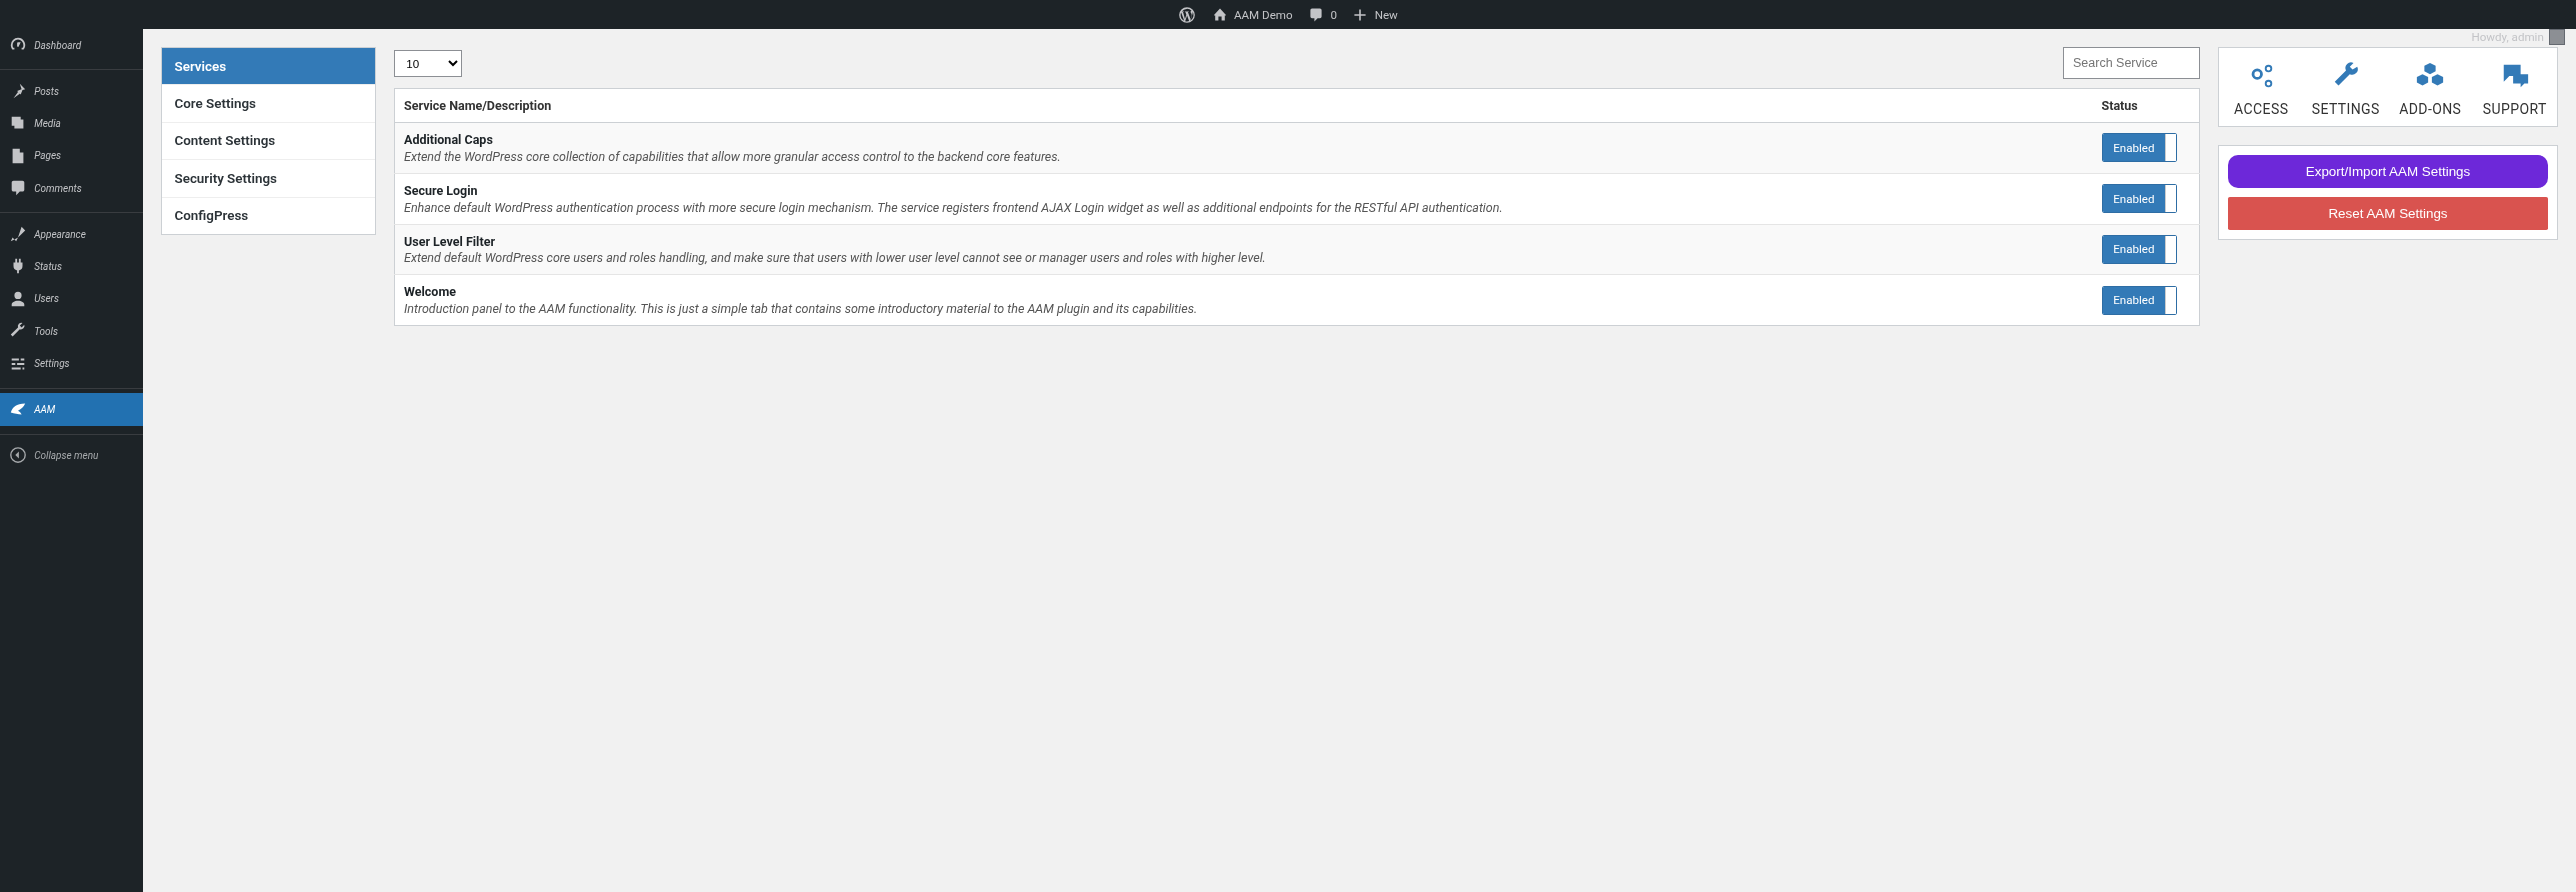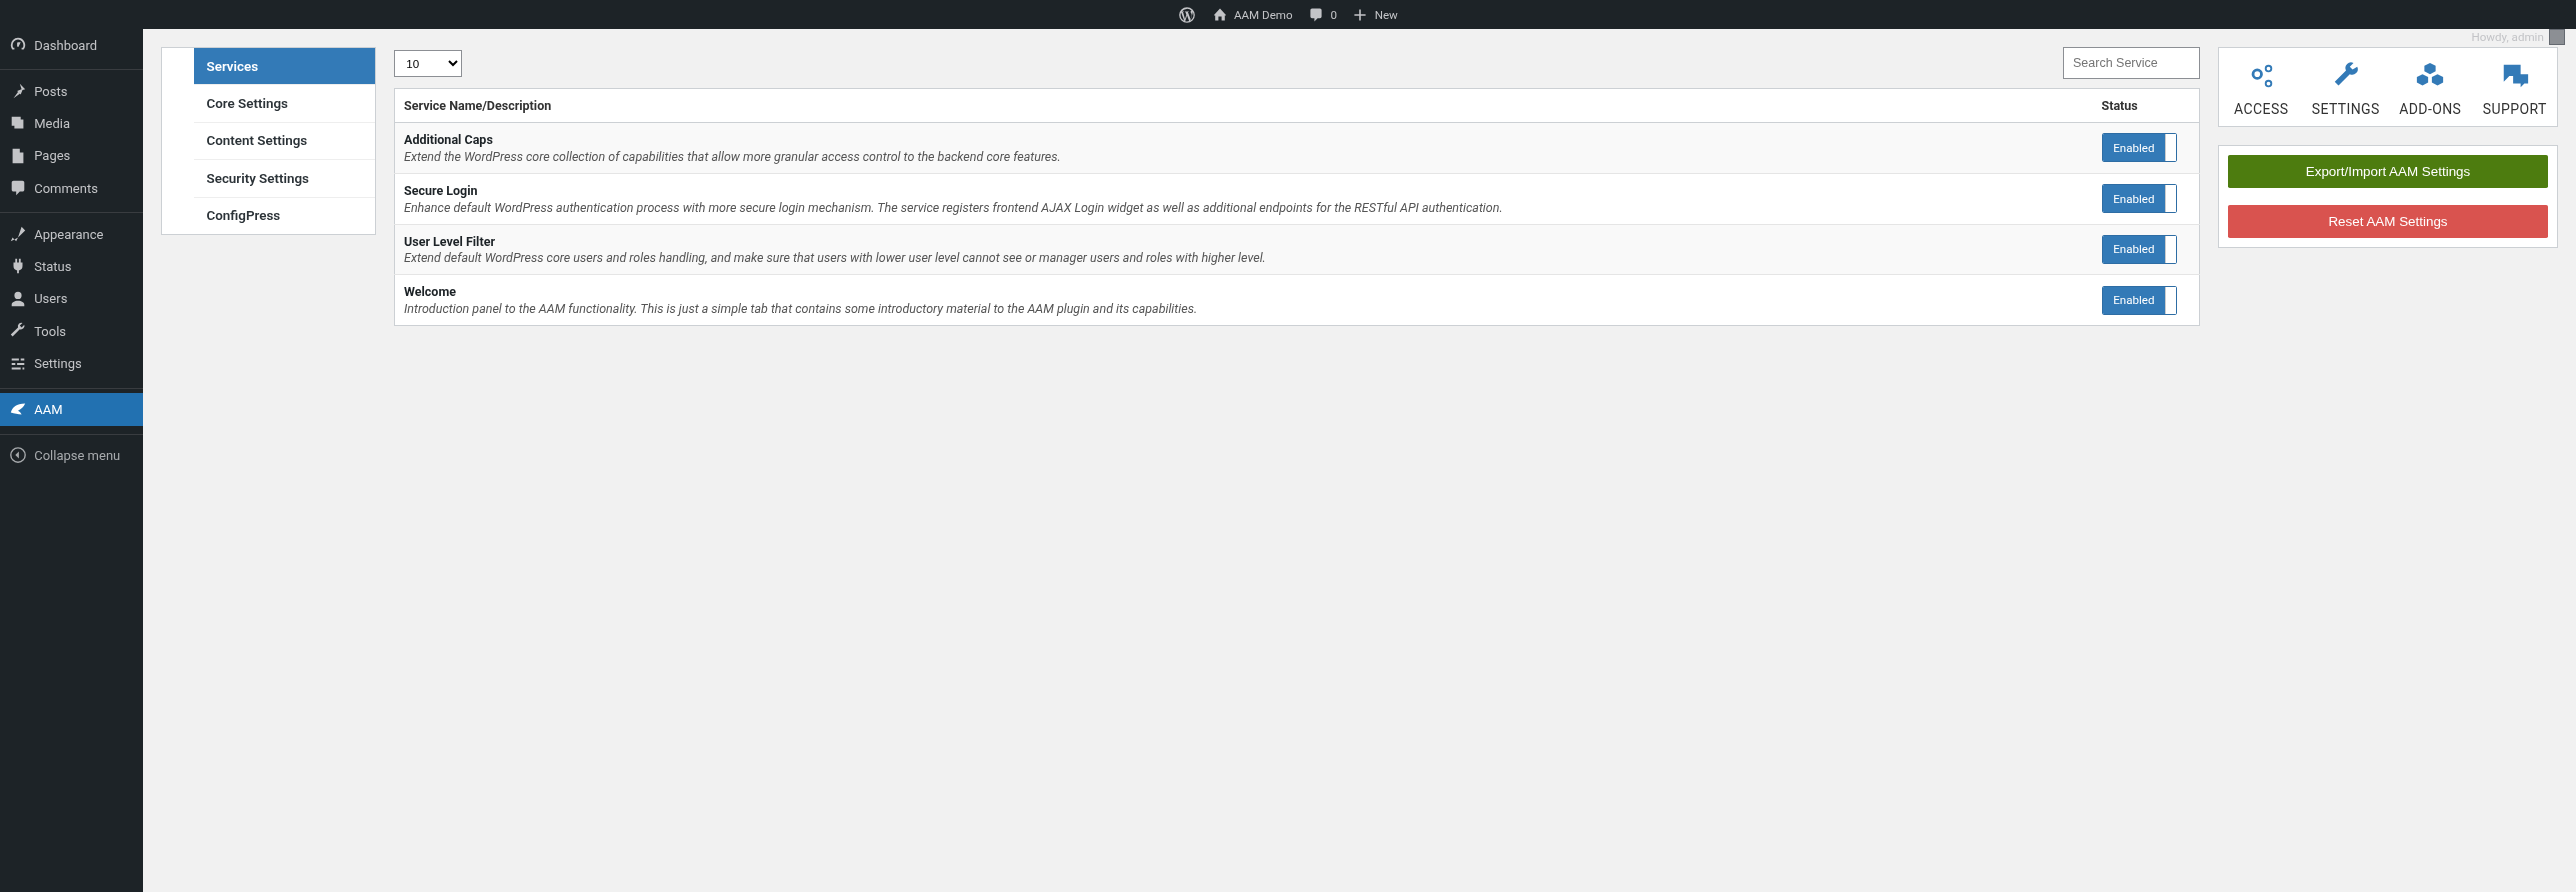--- a/index.html
+++ b/index.html
@@ -10,33 +10,33 @@
 .adminbar-left { display: flex; align-items: center; gap: 0; }
 .adminbar-item { display: flex; align-items: center; gap: 5.4px; padding: 0 7.2px; height: 29px; color: #c3c4c7; cursor: pointer; }
 .adminbar-right { margin-left: auto; display: flex; align-items: center; gap: 5.4px; padding-right: 3.6px;}
 .ab-icon { display: inline-flex; width: 18px; height: 18px; align-items: center; justify-content: center; }
 .avatar { width: 16px; height: 16px; background: #8c8f94; border: 0.9px solid #646970; }
 
 
 .wrap { display: flex; }
 
 
-.sidebar { width: 143px; background: #1d2327; color: #c3c4c7; min-height: calc(100vh - 29px); font-size: 13px; }
+.sidebar { width: 143px; background: #1d2327; color: #c3c4c7; min-height: calc(100vh - 29px); font-size: 10px; font-style: italic; }
 .sidebar-item { display: flex; align-items: center; gap: 7.2px; padding: 7.2px 9px; cursor: pointer; color: #c3c4c7; }
 .sidebar-item.current { background: #2271b1; color: #fff; position: relative;}
 .sidebar-item.current::after { content:""; position:absolute; right:-7.2px; top:50%; margin-top:-7.2px; border:7.2px solid transparent; border-right-color:#f1f1f1; }
 .sidebar-sep { height: 4.5px; border-bottom: 0.9px solid #393c40; margin: 4.5px 0; }
 .sidebar-icon { width: 18px; height: 18px; display: inline-flex; align-items: center; justify-content: center; }
 .collapse { color: #a7aaad; }
 
 
 .content { flex: 1; padding: 18px; display: flex; gap: 18px; align-items: flex-start; }
 
 
-.settings-nav { width: 215px; background: #fff; border: 0.9px solid #ccd0d4; padding-left: 32px; }
+.settings-nav { width: 215px; background: #fff; border: 0.9px solid #ccd0d4; }
 .settings-nav-item { padding: 10.7px 12.5px; font-size: 13.4px; border-bottom: 0.9px solid #eee; cursor: pointer; font-weight: 600; color: #2c3338;}
 .settings-nav-item:last-child { border-bottom: none; }
 .settings-nav-item.active { background: #337ab7; color: #fff; }
 
 
 .center { flex: 1; }
 .table-top { display: flex; align-items: center; margin-bottom: 9px; }
 .page-size { width: 68px; height: 27px; border: 0.9px solid #8c8f94; background: #fff; padding: 0 7.2px; font-size: 11.6px; }
 .search { margin-left: auto; width: 137px; height: 32px; border: 0.9px solid #8c8f94; padding: 0 9px; font-size: 12.5px; color: #555;}
 
@@ -54,21 +54,21 @@
 
 
 .rightcol { width: 340px; }
 .icon-tabs { display: flex; border: 0.9px solid #ccd0d4; background: #fff; }
 .icon-tab { flex: 1; text-align: center; padding: 12.5px 5.4px 9px; cursor: pointer; }
 .icon-tab svg { color: #337ab7; }
 .icon-tab-label { font-size: 14px; font-weight: 400; letter-spacing: 0.4px; color: #333; margin-top: 7.2px; }
 
 .action-buttons { margin-top: 18px; border: 0.9px solid #ccd0d4; background: #fff; padding: 9px; }
 .btn { display: block; width: 100%; padding: 9px; text-align: center; color: #fff; font-size: 13.4px; border: none; cursor: pointer; border-radius: 1.8px;}
-.btn-orange { background: #4d7c0f; margin-bottom: 17px; }
+.btn-orange { background: #6d28d9; margin-bottom: 9px; border-radius: 10px; }
 .btn-red { background: #d9534f; }
 
 svg { fill: currentColor; }
 </style>
 </head>
 <body>
 
 <div class="adminbar">
   <div class="adminbar-left">
     <div class="adminbar-item">

